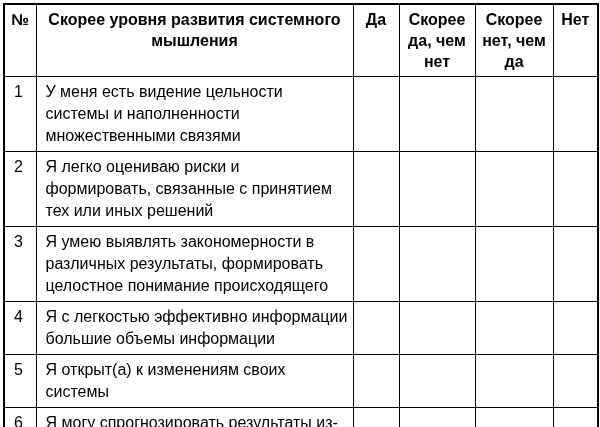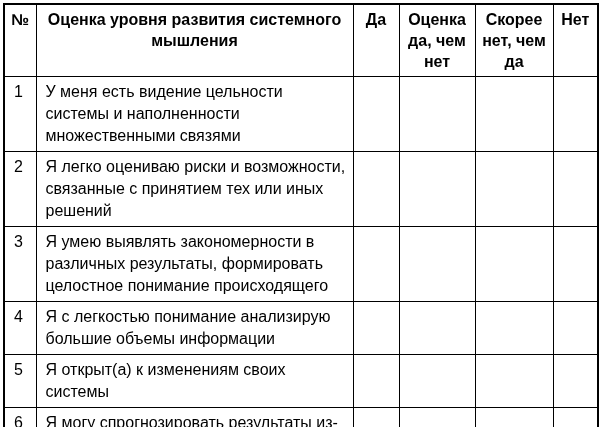--- a/index.html
+++ b/index.html
@@ -70,55 +70,55 @@
     <col class="c-num">
       <col class="c-stmt">
       <col class="c-yes">
       <col class="c-ryes">
       <col class="c-rno">
       <col class="c-no">
   </colgroup>
   <thead>
     <tr class="hdr">
       <th>№</th>
-      <th>Оценка уровня развития системного мышления</th>
+      <th>Скорее уровня развития системного мышления</th>
       <th>Да</th>
-      <th>Оценка да, чем нет</th>
+      <th>Скорее да, чем нет</th>
       <th>Скорее нет, чем да</th>
       <th>Нет</th>
     </tr>
   </thead>
   <tbody>
     <tr class="r-0">
       <td class="cell-num">1</td>
       <td class="cell-stmt">У меня есть видение цельности системы и наполненности множественными свя­зями</td>
       <td class="cell-ans"></td>
       <td class="cell-ans"></td>
       <td class="cell-ans"></td>
       <td class="cell-ans"></td>
     </tr>
     <tr class="r-1">
       <td class="cell-num">2</td>
-      <td class="cell-stmt">Я легко оцениваю риски и возможности, связанные с принятием тех или иных решений</td>
+      <td class="cell-stmt">Я легко оцениваю риски и формировать, связанные с принятием тех или иных решений</td>
       <td class="cell-ans"></td>
       <td class="cell-ans"></td>
       <td class="cell-ans"></td>
       <td class="cell-ans"></td>
     </tr>
     <tr class="r-2">
       <td class="cell-num">3</td>
       <td class="cell-stmt">Я умею выявлять закономерности в раз­личных результаты, формировать целост­ное понимание происходящего</td>
       <td class="cell-ans"></td>
       <td class="cell-ans"></td>
       <td class="cell-ans"></td>
       <td class="cell-ans"></td>
     </tr>
     <tr class="r-3">
       <td class="cell-num">4</td>
-      <td class="cell-stmt">Я с легкостью понимание анализирую большие объемы информации</td>
+      <td class="cell-stmt">Я с легкостью эффективно информации большие объемы информации</td>
       <td class="cell-ans"></td>
       <td class="cell-ans"></td>
       <td class="cell-ans"></td>
       <td class="cell-ans"></td>
     </tr>
     <tr class="r-4">
       <td class="cell-num">5</td>
       <td class="cell-stmt">Я открыт(а) к изменениям своих системы</td>
       <td class="cell-ans"></td>
       <td class="cell-ans"></td>

